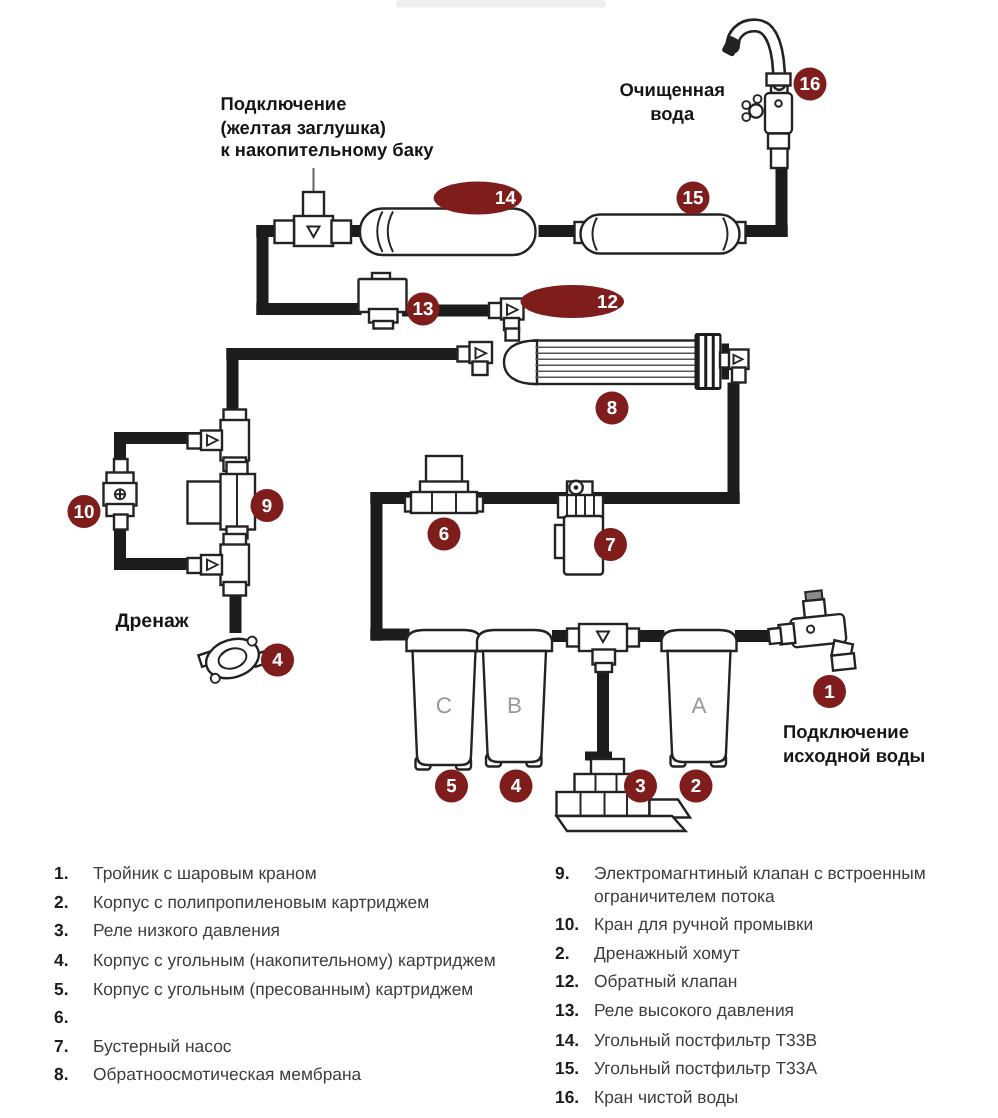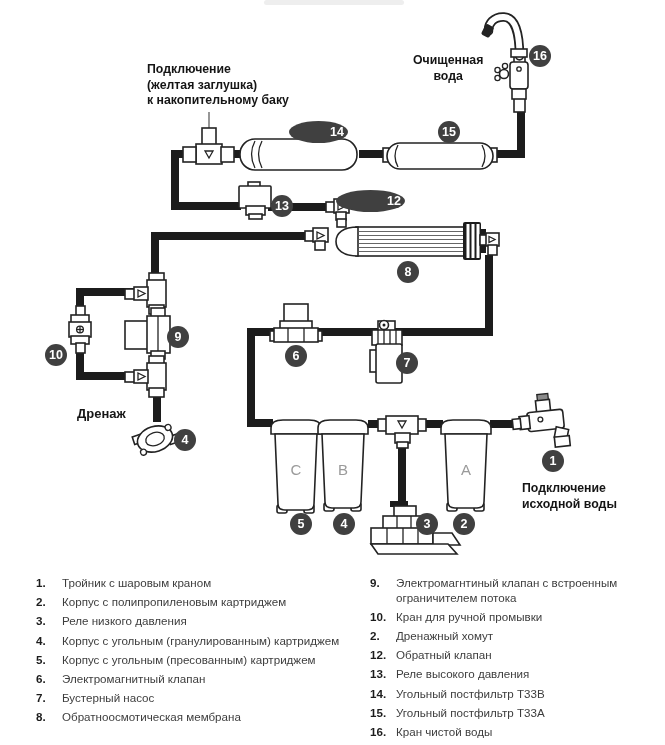--- a/index.html
+++ b/index.html
@@ -13,21 +13,21 @@
   .pipe { fill:#1c1c1c; stroke:none; }
   .dk { fill:#1c1c1c; stroke:none; }
   .rib { stroke:#555; stroke-width:0.9; }
   .thin { stroke:#6a6a6a; stroke-width:1.4; }
   .lbl {
     position:absolute; font-weight:bold; color:#151515;
     font-size:12.3px; line-height:15.5px; white-space:nowrap;
   }
   .badge {
     position:absolute; width:22px; height:22px; border-radius:50%;
-    background:#404040; color:#fff; font-weight:bold; font-size:12.5px;
+    background:#7f1d1d; color:#fff; font-weight:bold; font-size:12.5px;
     display:flex; align-items:center; justify-content:center;
   }
   .legend-col { position:absolute; margin:0; padding:0; list-style:none; }
   .legend-item { display:flex; margin-bottom:4.6px; font-size:11.6px; line-height:14.6px; color:#3d3d3d; }
   .legend-item .num { width:26px; flex:0 0 26px; font-weight:bold; color:#1c1c1c; }
   .remnant { position:absolute; background:#eeeeee; border-radius:3px; }
 </style>
 </head>
 <body>
 
@@ -298,52 +298,51 @@
 
   <div class="badge" style="left:542px; top:450px;">1</div>
   <div class="badge" style="left:453px; top:513px;">2</div>
   <div class="badge" style="left:416px; top:513px;">3</div>
   <div class="badge" style="left:333px; top:513px;">4</div>
   <div class="badge" style="left:290px; top:513px;">5</div>
   <div class="badge" style="left:285px; top:345px;">6</div>
   <div class="badge" style="left:396px; top:352px;">7</div>
   <div class="badge" style="left:397px; top:261px;">8</div>
   <div class="badge" style="left:167px; top:326px;">9</div>
-  <div class="badge" style="left:45px;  top:344px;">10</div>
+  <div class="badge" style="left:45px;  top:330px;">10</div>
   <div class="badge" style="left:174px; top:429px;">4</div>
-  <div class="badge" style="left:336px; top:190px;padding-left:47px;">12</div>
+  <div class="badge" style="left:347px; top:190px;padding-left:47px;">12</div>
   <div class="badge" style="left:271px; top:182px;margin-top:13px;">13</div>
   <div class="badge" style="left:289px; top:121px;padding-left:37px;">14</div>
-  <div class="badge" style="left:438px; top:121px;">15</div>
+  <div class="badge" style="left:451px; top:121px;">15</div>
   <div class="badge" style="left:529px; top:45px;">16</div>
 
   <ol class="legend-col" style="left:36px; top:576px; width:330px;">
     <li class="legend-item">
         <span class="num">1.</span>
         <span class="txt">Тройник с шаровым краном</span>
       </li>
     <li class="legend-item">
         <span class="num">2.</span>
         <span class="txt">Корпус с полипропиленовым картриджем</span>
       </li>
     <li class="legend-item">
         <span class="num">3.</span>
         <span class="txt">Реле низкого давления</span>
       </li>
     <li class="legend-item">
         <span class="num">4.</span>
-        <span class="txt">Корпус с угольным (гранулированным) картриджем</span>
+        <span class="txt">Корпус с угольным (накопительному) картриджем</span>
       </li>
     <li class="legend-item">
         <span class="num">5.</span>
         <span class="txt">Корпус с угольным (пресованным) картриджем</span>
       </li>
     <li class="legend-item">
         <span class="num">6.</span>
-        <span class="txt">Электромагнитный клапан</span>
       </li>
     <li class="legend-item">
         <span class="num">7.</span>
         <span class="txt">Бустерный насос</span>
       </li>
     <li class="legend-item">
         <span class="num">8.</span>
         <span class="txt">Обратноосмотическая мембрана</span>
       </li>
   </ol>

